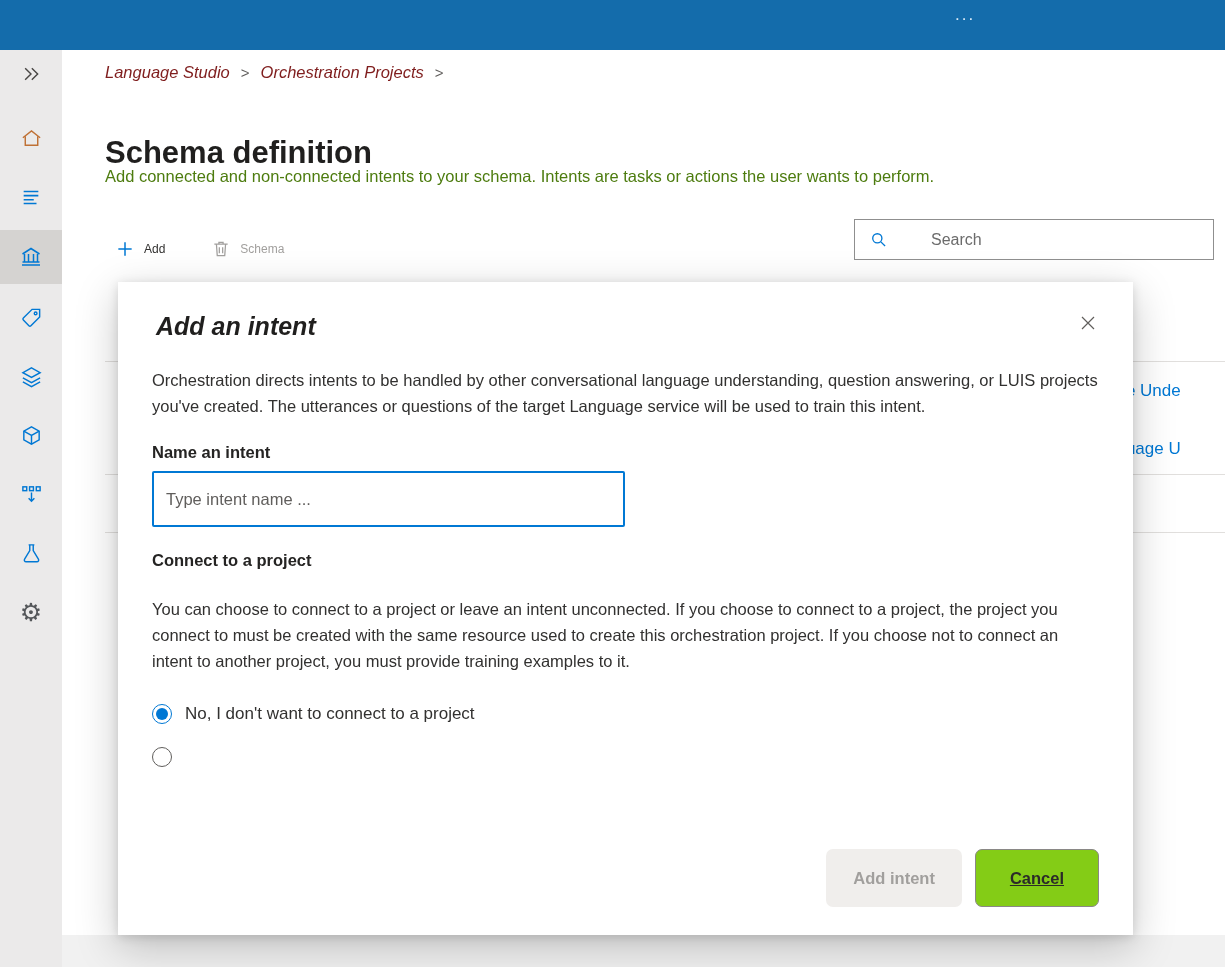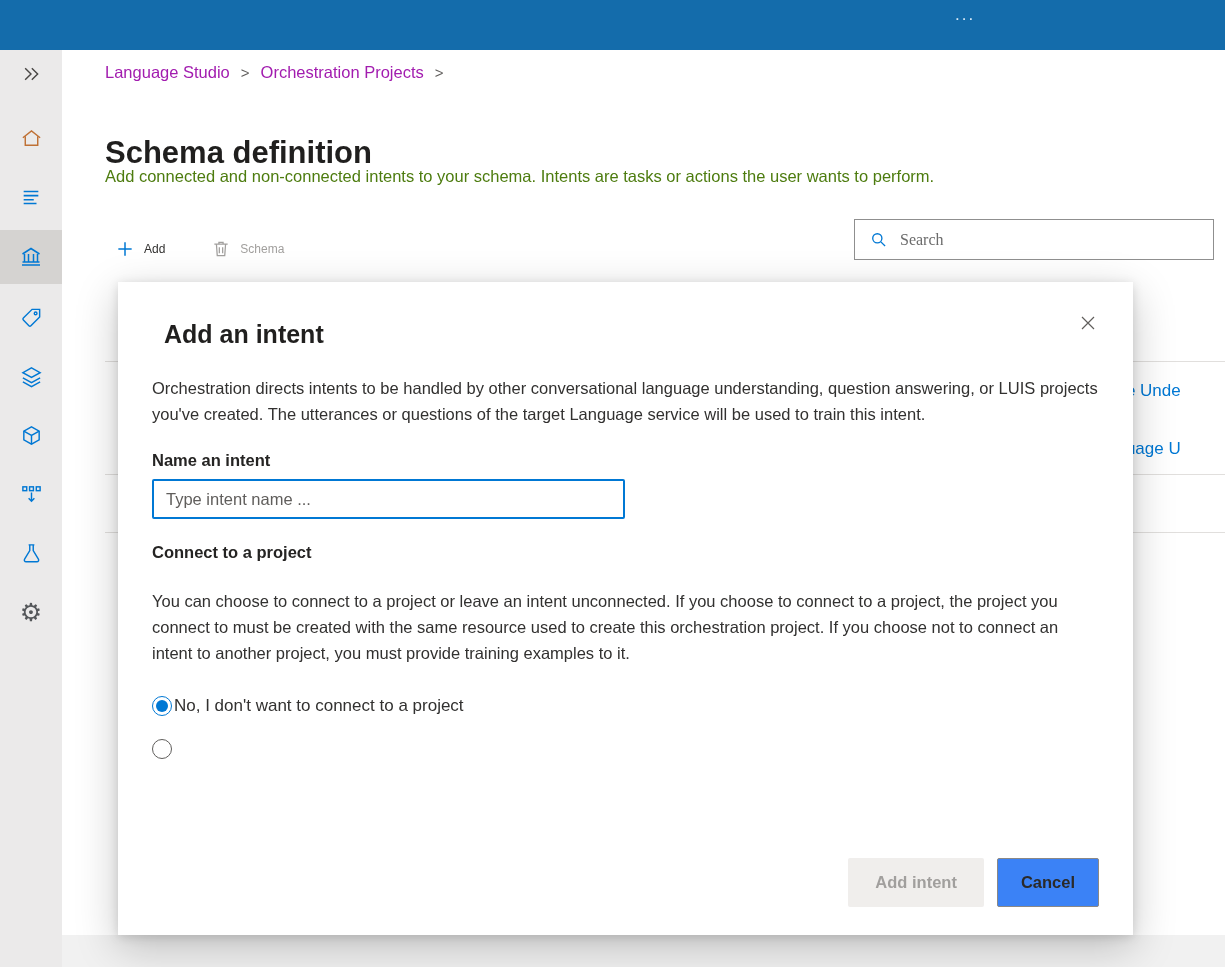--- a/index.html
+++ b/index.html
@@ -15,70 +15,70 @@
   .topbar-more { position:absolute; left:955px; top:5px; color:#dcebf7; font-size:17px; letter-spacing:2px; cursor:pointer; }
 
   
   .sidebar { position:absolute; left:0; top:50px; width:62px; height:917px; background:#ebeaea; z-index:4; }
   .side-item { position:absolute; left:0; width:62px; height:48px; display:flex; align-items:center; justify-content:center; cursor:pointer; }
   .side-item.active { background:#d5d3d1; height:54px; }
   .gear-glyph { font-size:25px; color:#54575a; line-height:1; }
 
   
   .breadcrumb { position:absolute; left:105px; top:63px; display:flex; align-items:center; gap:11px; font-size:16.5px; z-index:1; }
-  .crumb-link { color:#a21caf; cursor:pointer; }
+  .crumb-link { color:#7f1d1d; cursor:pointer;font-style:italic; }
   .crumb-sep { color:#605e5c; font-size:15px; }
   .crumb-current { color:#252423; }
 
   .page-title { position:absolute; left:105px; top:114px; font-size:31px; font-weight:600; color:#201f1e; z-index:1; }
   .subtitle { position:absolute; left:105px; top:167px; font-size:16.5px; color:#4d7c0f; z-index:1; }
 
   .toolbar { position:absolute; left:115px; top:234px; height:30px; display:flex; align-items:center; gap:46px; z-index:1; }
   .cmd { display:flex; align-items:center; gap:9px; border:none; background:none; padding:0; font-family:inherit; font-size:12px; color:#323130; cursor:pointer; }
   .cmd.disabled { color:#a19f9d; cursor:default; }
 
   .searchbox { position:absolute; left:854px; top:219px; width:360px; height:41px; border:1px solid #8f8f8f; background:#fff; display:flex; align-items:center; gap:10px; padding:0 10px 0 14px; z-index:1; }
-  .searchbox input { flex:1; border:none; outline:none; background:transparent; font-family:Liberation Serif, serif; font-size:16px; color:#323130; }
+  .searchbox input { flex:1; border:none; outline:none; background:transparent; font-family:Liberation Sans, sans-serif; font-size:16px; color:#323130;margin-left:31px; }
   .searchbox input::placeholder { color:#6b6b6b; }
 
   .bg-line { position:absolute; left:105px; right:0; height:1px; background:#e1dfdd; z-index:0; }
   .bg-frag { position:absolute; left:1107px; font-size:17px; color:#0078d4; white-space:nowrap; cursor:pointer; z-index:0; }
 
   .bottom-band { position:absolute; left:62px; top:935px; right:0; bottom:0; background:#f1f1f1; z-index:0; }
 
   
   .modal {
     position:absolute; left:118px; top:282px; width:1015px; height:653px; background:#fff; z-index:10;
     box-shadow:0 12px 40px rgba(0,0,0,0.22), 0 2px 10px rgba(0,0,0,0.13);
   }
   .modal-inner { position:relative; height:100%; padding:26px 34px; }
-  .modal-title { margin:12px; font-size:25px; font-weight:600; color:#201f1e; }
+  .modal-title { margin:4px; font-size:25px; font-weight:600; color:#201f1e;font-style:italic; }
   .modal-close { position:absolute; top:26px; right:30px; width:30px; height:30px; display:flex; align-items:center; justify-content:center; cursor:pointer; }
 
   .modal-desc { margin:26px 0 0 0; font-size:16.5px; line-height:26px; color:#323130; max-width:950px; }
   .section-label { margin-top:24px; font-size:16.5px; font-weight:700; color:#252423; }
   .field-label { margin-top:30px; font-size:16.5px; color:#252423; }
   .req { color:#a4262c; margin-left:4px; }
 
-  .intent-input { display:block; margin-top:9px; width:473px; height:40px; border:2px solid #0078d4; border-radius:2px; padding:0 12px; font-family:inherit; font-size:16.5px; color:#323130; outline:none; }
+  .intent-input { display:block; margin-top:9px; width:473px; height:56px; border:2px solid #0078d4; border-radius:2px; padding:0 12px; font-family:inherit; font-size:16.5px; color:#323130; outline:none; }
   .intent-input::placeholder { color:#605e5c; }
 
   .connect-desc { }
 
   .radio-group { margin-top:30px; display:flex; flex-direction:column; gap:23px; }
-  .radio-row { display:flex; align-items:center; gap:2px; cursor:pointer; }
+  .radio-row { display:flex; align-items:center; gap:13px; cursor:pointer; }
   .radio-dot { flex:none; width:20px; height:20px; border-radius:50%; border:1px solid #605e5c; background:#fff; position:relative; }
   .radio-dot.selected { border-color:#0078d4; }
   .radio-dot.selected::after { content:""; position:absolute; inset:3px; border-radius:50%; background:#0078d4; }
   .radio-label { font-size:17px; color:#323130; }
 
   .modal-footer { position:absolute; right:34px; bottom:28px; display:flex; gap:13px; }
-  .btn { height:49px; font-family:inherit; font-size:16.5px; font-weight:600; border-radius:2px; }
+  .btn { height:58px; font-family:inherit; font-size:16.5px; font-weight:600; border-radius:7px; }
   .btn-add { background:#f0eeec; color:#a19f9d; border:none; padding:0 27px; cursor:default; }
-  .btn-cancel { background:#3b82f6; color:#2b2a29; border:1px solid #8a8886; padding:0 23px; cursor:pointer; }
+  .btn-cancel { background:#84cc16; color:#2b2a29; border:1px solid #8a8886; padding:0 34px; cursor:pointer;text-decoration:underline; }
 
   svg { display:block; }
 </style>
 </head>
 <body>
 
 <div class="topbar">
   <div class="topbar-more">...</div>
 </div>
 

